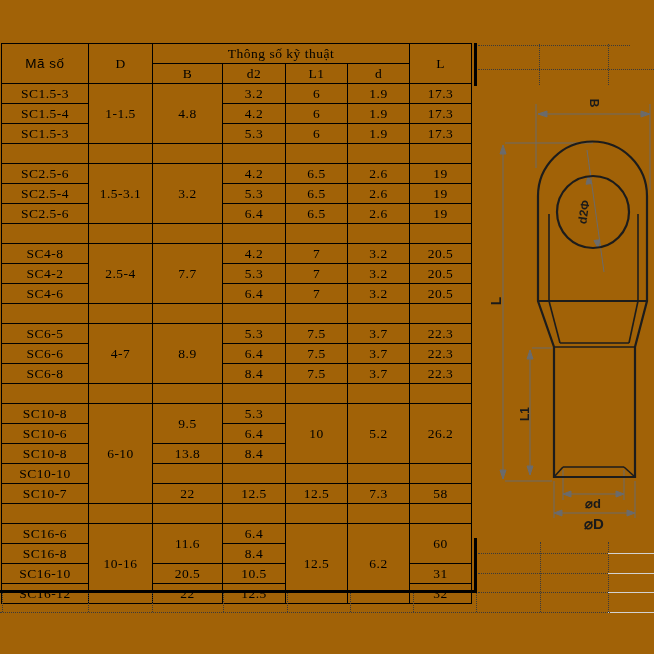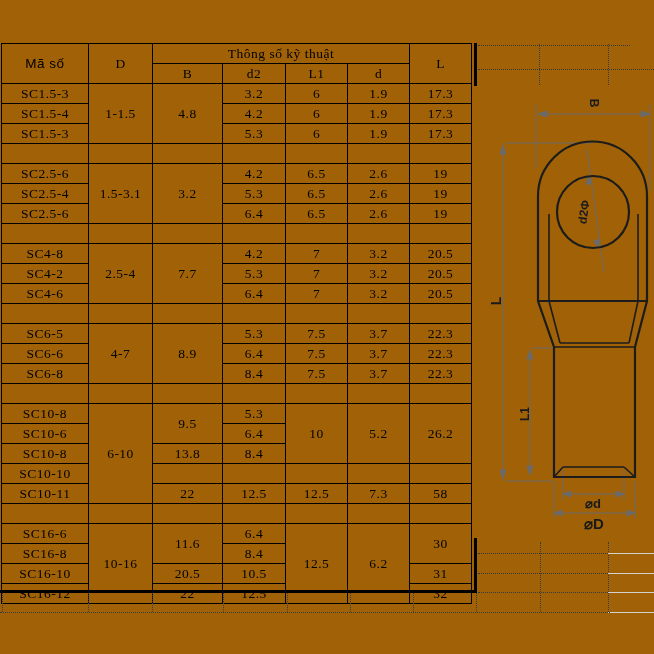--- a/index.html
+++ b/index.html
@@ -207,21 +207,21 @@
         </tr>
         <tr>
           <td>SC10-10</td>
           <td></td>
           <td></td>
           <td></td>
           <td></td>
           <td></td>
         </tr>
         <tr>
-          <td>SC10-11</td>
+          <td>SC10-7</td>
           <td>22</td>
           <td>12.5</td>
           <td>12.5</td>
           <td>7.3</td>
           <td>58</td>
         </tr>
         <tr>
           <td></td>
           <td></td>
           <td></td>
@@ -230,21 +230,21 @@
           <td></td>
           <td></td>
         </tr>
         <tr>
           <td>SC16-6</td>
           <td rowspan="4">10-16</td>
           <td rowspan="2">11.6</td>
           <td>6.4</td>
           <td rowspan="4">12.5</td>
           <td rowspan="4">6.2</td>
-          <td rowspan="2">30</td>
+          <td rowspan="2">60</td>
         </tr>
         <tr>
           <td>SC16-8</td>
           <td>8.4</td>
         </tr>
         <tr>
           <td>SC16-10</td>
           <td>20.5</td>
           <td>10.5</td>
           <td>31</td>

